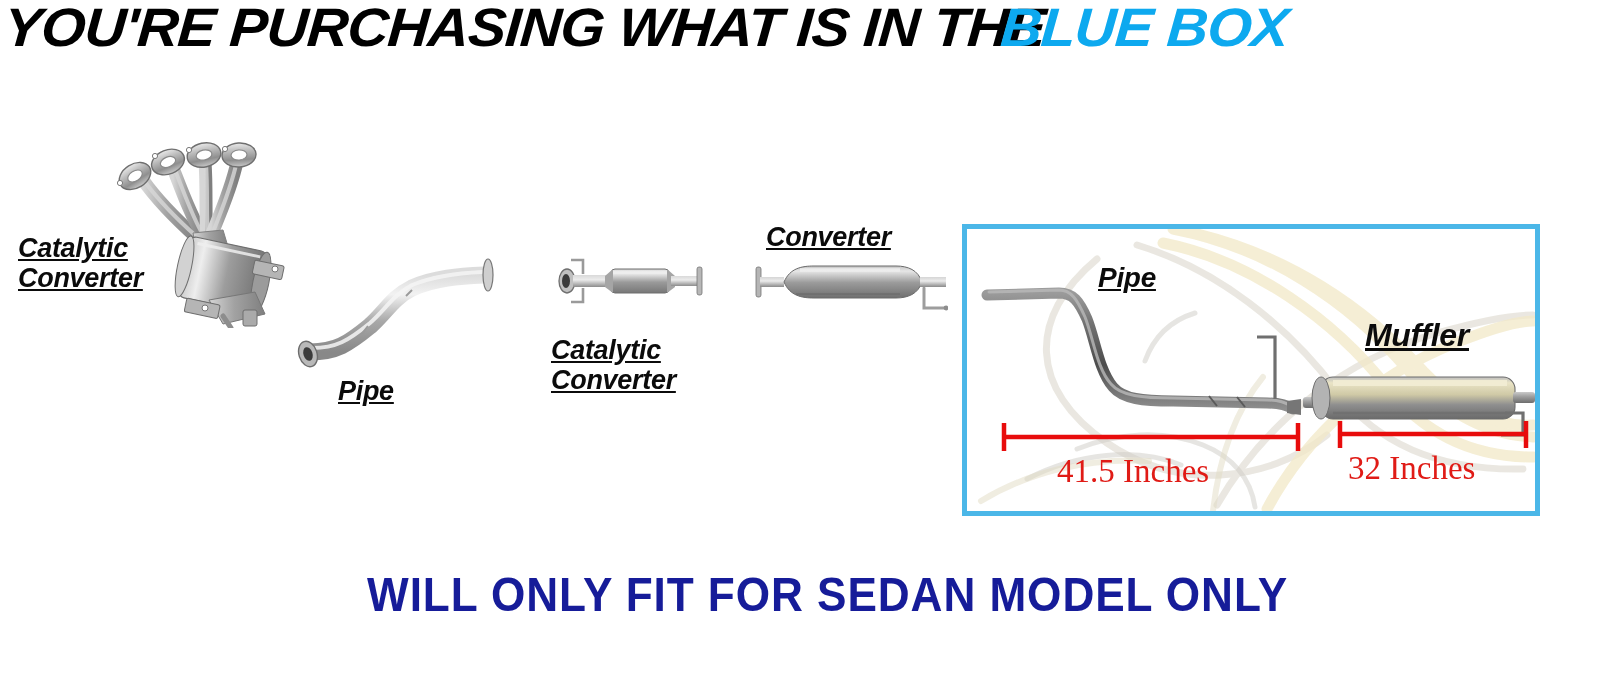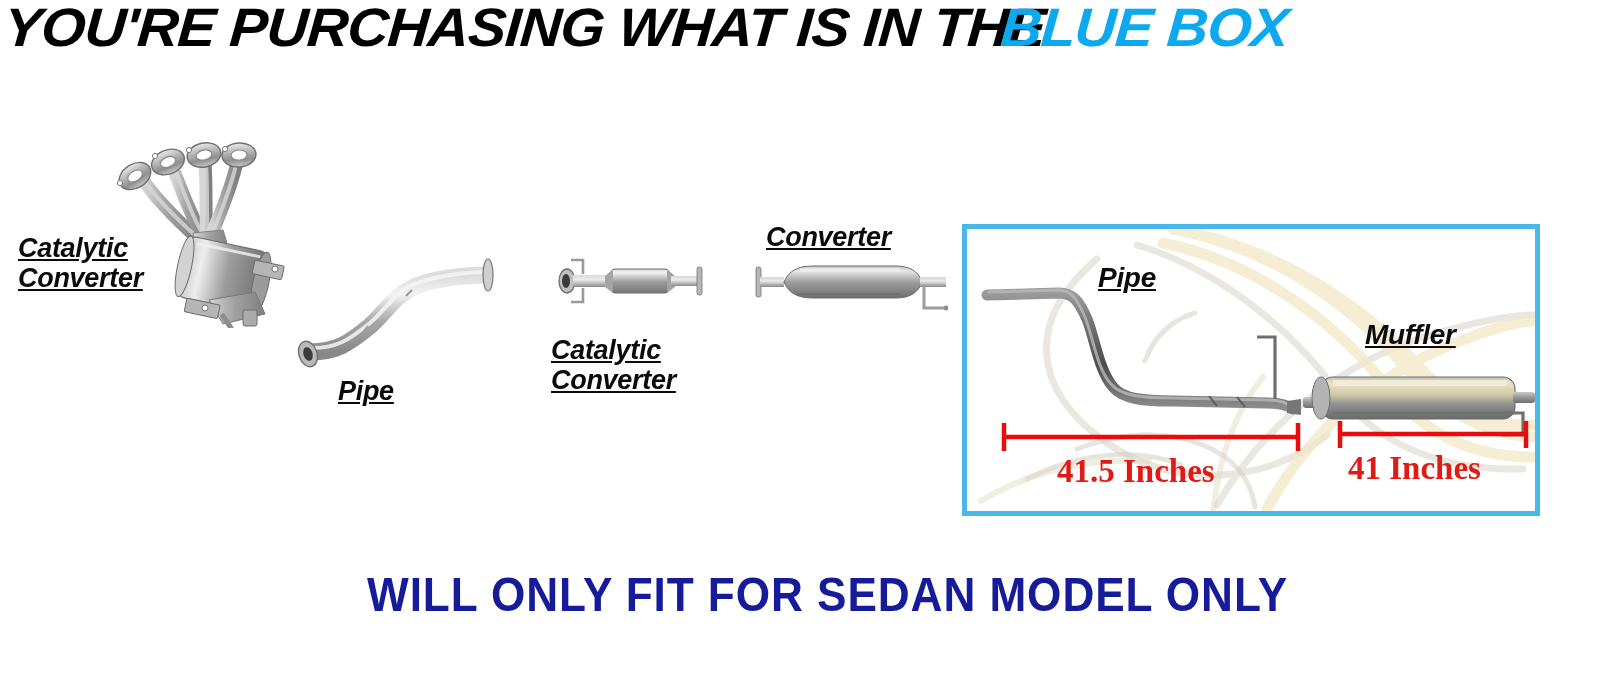--- a/index.html
+++ b/index.html
@@ -35,21 +35,21 @@
     font-size:27px;line-height:30px;
     white-space:pre-line;
     letter-spacing:-0.3px;
     text-decoration:underline;
   }
   #label-cat1{left:18px;top:233px;}
   #label-pipe1{left:338px;top:376px;}
   #label-cat2{left:551px;top:335px;}
   #label-resonator{left:766px;top:222px;}
   #label-pipe-box{left:1098px;top:263px;font-size:28px;}
-  #label-muffler{left:1365px;top:320px;font-size:28px;text-align:right;}
+  #label-muffler{left:1365px;top:320px;font-size:32px;text-align:right;}
 
   
   .part{position:absolute;}
   #part-manifold-cat{left:105px;top:138px;width:195px;height:190px;}
   #part-front-pipe{left:288px;top:248px;width:225px;height:120px;}
   #part-cat2{left:553px;top:250px;width:160px;height:62px;}
   #part-resonator{left:748px;top:258px;width:200px;height:68px;}
 
   
   #blue-box{
@@ -62,21 +62,21 @@
   #blue-box-watermark{
     position:absolute;left:0;top:0;width:100%;height:100%;
     pointer-events:none;
   }
   #blue-box-parts{position:absolute;left:0;top:0;width:100%;height:100%;}
 
   
   .measure-txt{
     position:absolute;
     font-family:"Liberation Serif","DejaVu Serif",serif;
-    font-weight:bold;color:#E01B16;
+    font-weight:normal;color:#E01B16;
     font-size:33px;line-height:33px;
     white-space:nowrap;
   }
   #measure-pipe-txt{left:1057px;top:455px;}
   #measure-muffler-txt{left:1348px;top:452px;}
 
   
   #footer-note{
     position:absolute;left:0;top:569px;width:1568px;
     text-align:center;
@@ -351,17 +351,17 @@
       <line x1="559" y1="192" x2="559" y2="219"></line>
     </g>
   </svg>
 
 </div>
 
 <div class="comp-label" id="label-pipe-box">Pipe</div>
 <div class="comp-label" id="label-muffler">Muffler</div>
 
 <div class="measure-txt" id="measure-pipe-txt">41.5 Inches</div>
-<div class="measure-txt" id="measure-muffler-txt">41 Inches</div>
+<div class="measure-txt" id="measure-muffler-txt">32 Inches</div>
 
 <div id="footer-note">
   <span>WILL ONLY FIT FOR SEDAN MODEL ONLY</span>
 </div>
 
 </body></html>

